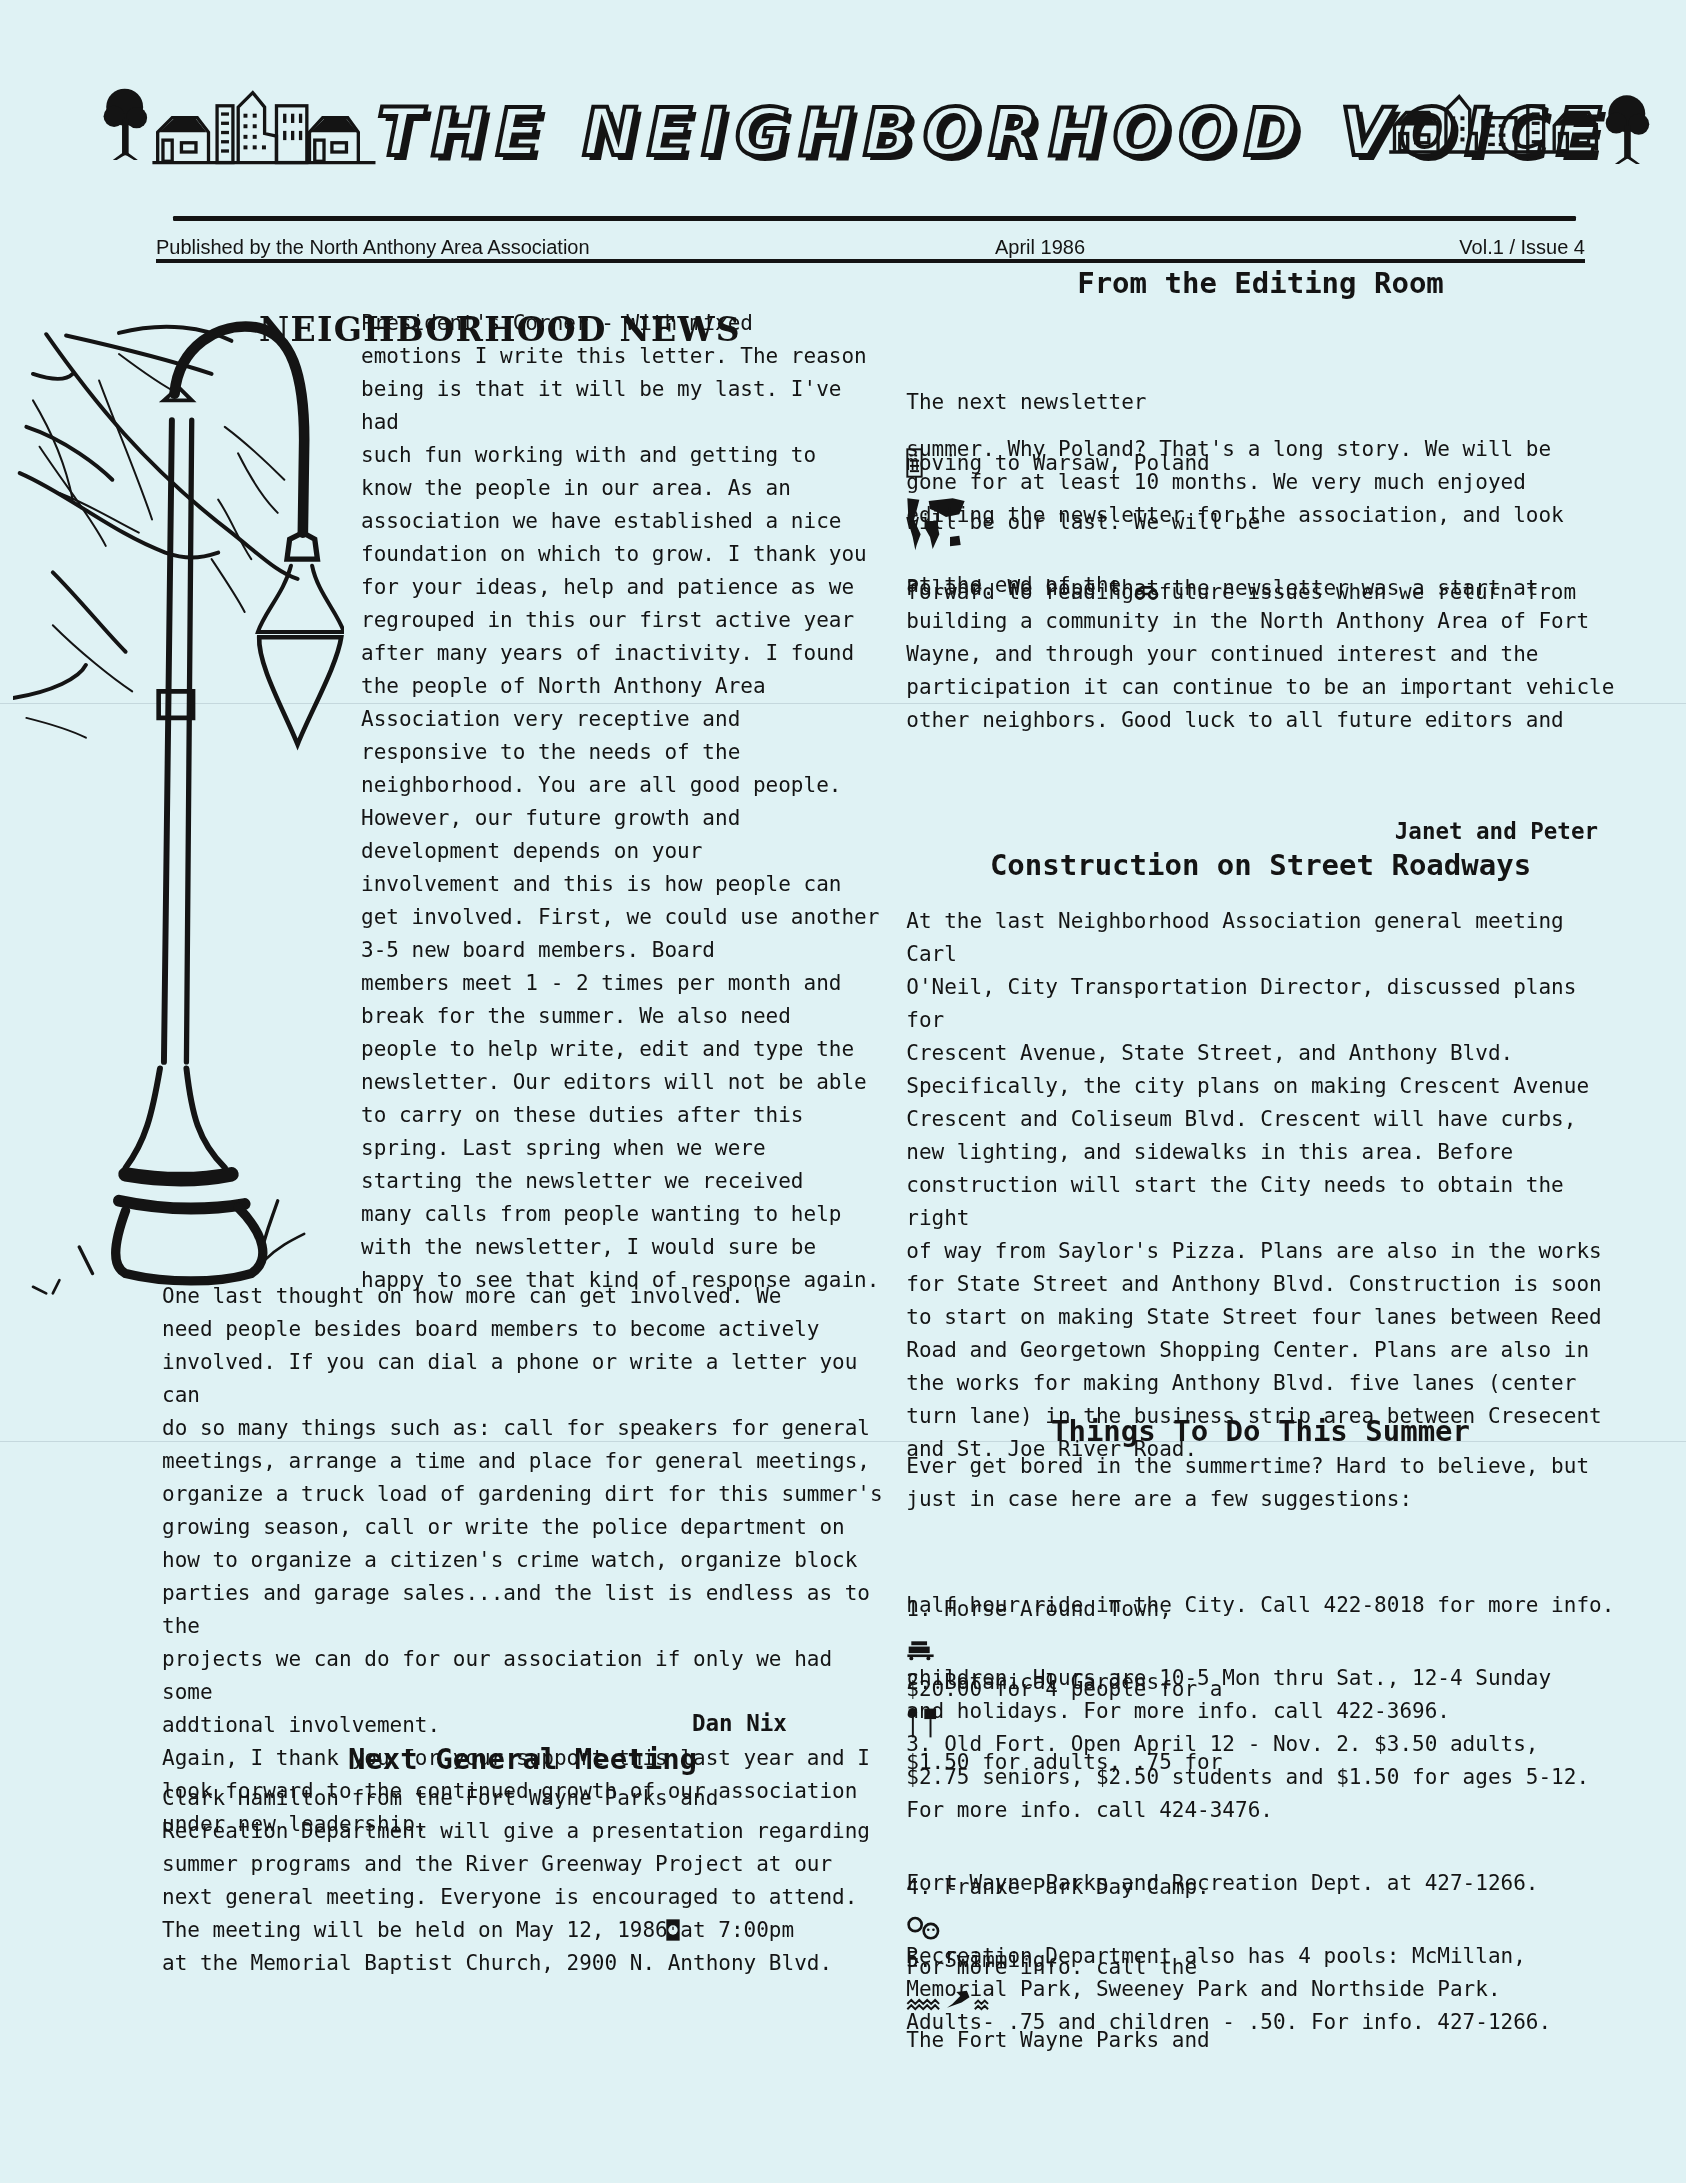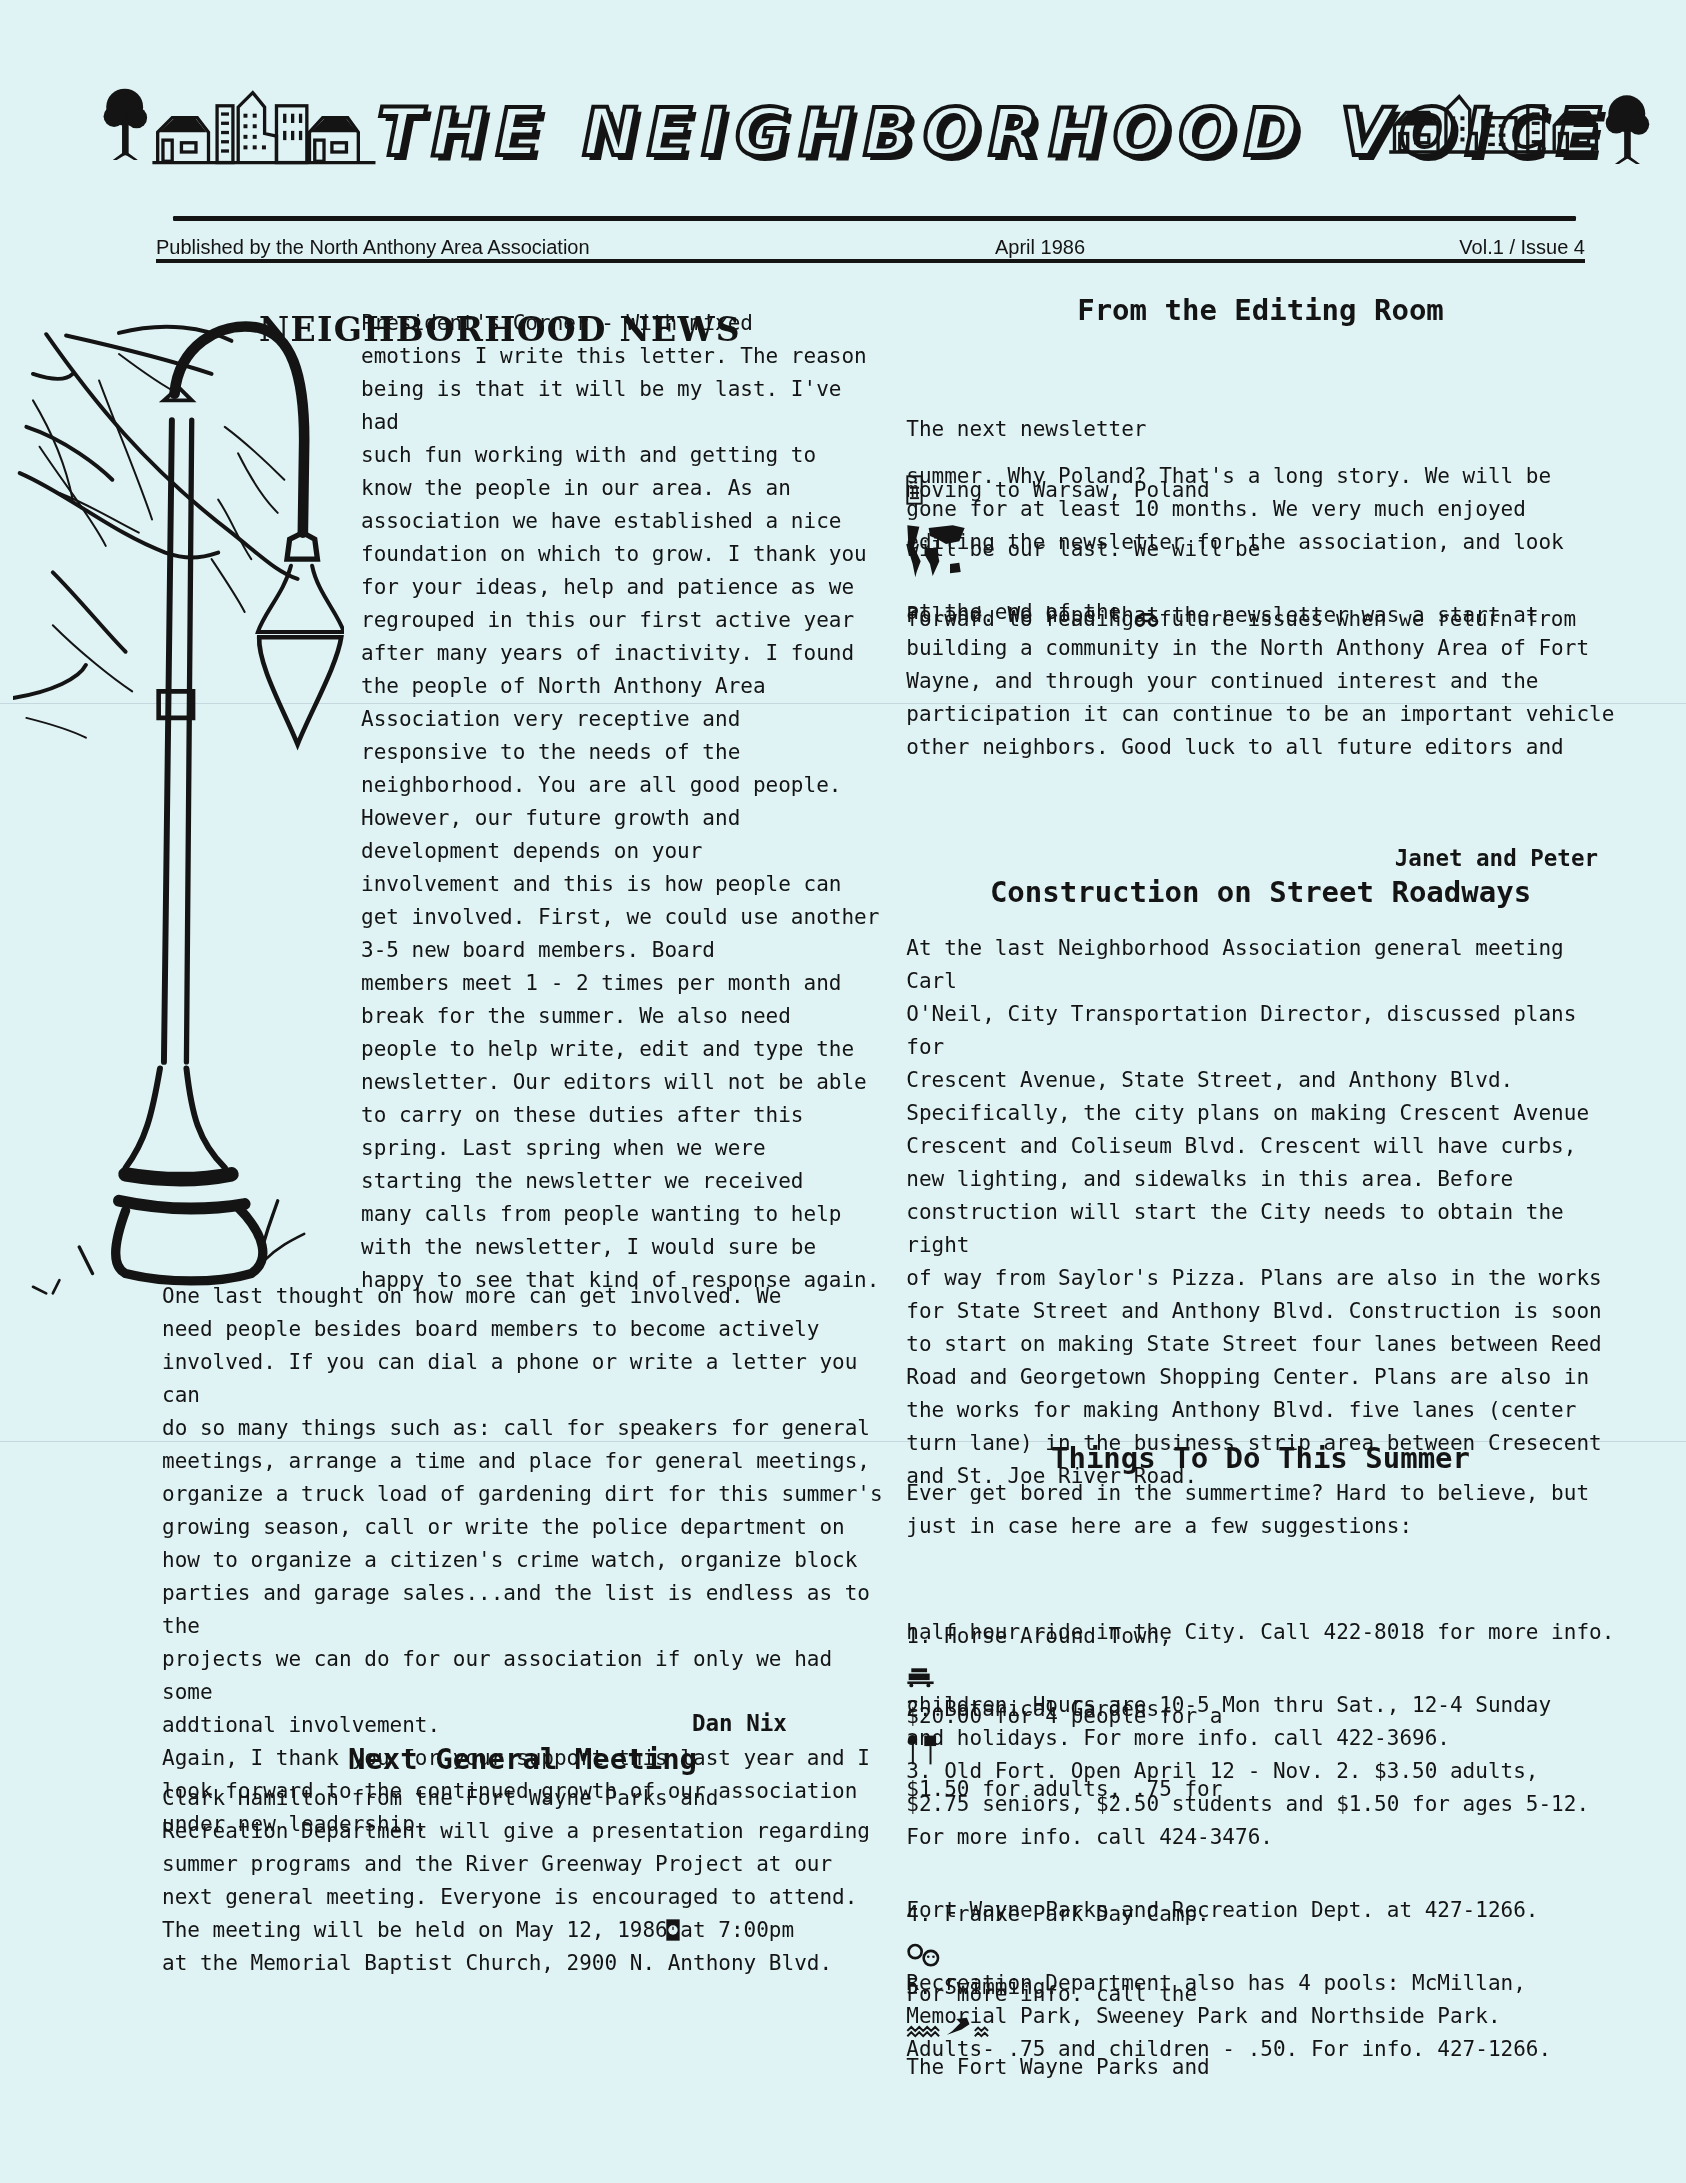--- a/index.html
+++ b/index.html
@@ -34,21 +34,21 @@
 
   .publine { position: absolute; left: 156px; top: 233px; width: 1429px; height: 30px; font-size: 20px; font-family: "Liberation Sans", sans-serif; }
   .publine span { position: absolute; top: 2.6px; }
   .pub-left { left: 0; }
   .pub-date { left: 839px; }
   .pub-vol { right: 0; }
   .rule-bottom { position: absolute; left: 156px; top: 259px; width: 1429px; height: 4px; background: #141414; }
 
   
   .col-left { position: absolute; left: 0; top: 271px; width: 887px; height: 1787px; }
-  .col-right { position: absolute; left: 903px; top: 286px; width: 715px; height: 1787px; text-decoration: underline; }
+  .col-right { position: absolute; left: 903px; top: 259px; width: 715px; height: 1787px; text-decoration: underline; }
 
   .section-title {
     font-family: "DejaVu Sans Mono", monospace; font-weight: bold;
     text-align: center; margin: 0;
   }
   .nn-title {
     position: absolute; left: 245px; top: 12px; width: 510px;
     font-family: "DejaVu Serif", serif; font-weight: 900;
     font-size: 33px; letter-spacing: 1.3px; text-align: center;
   }

